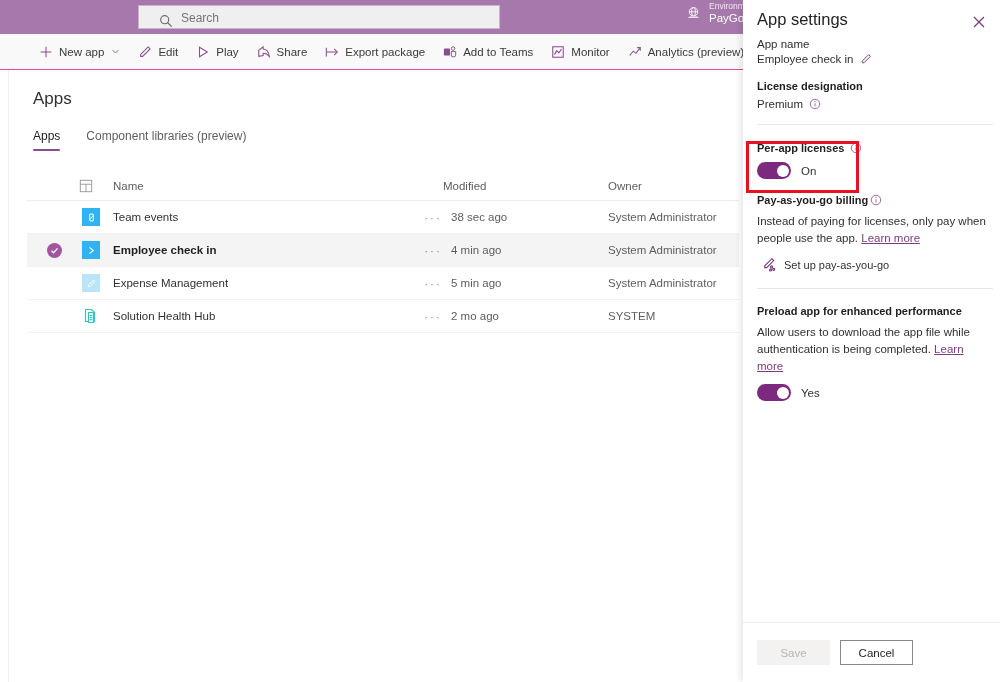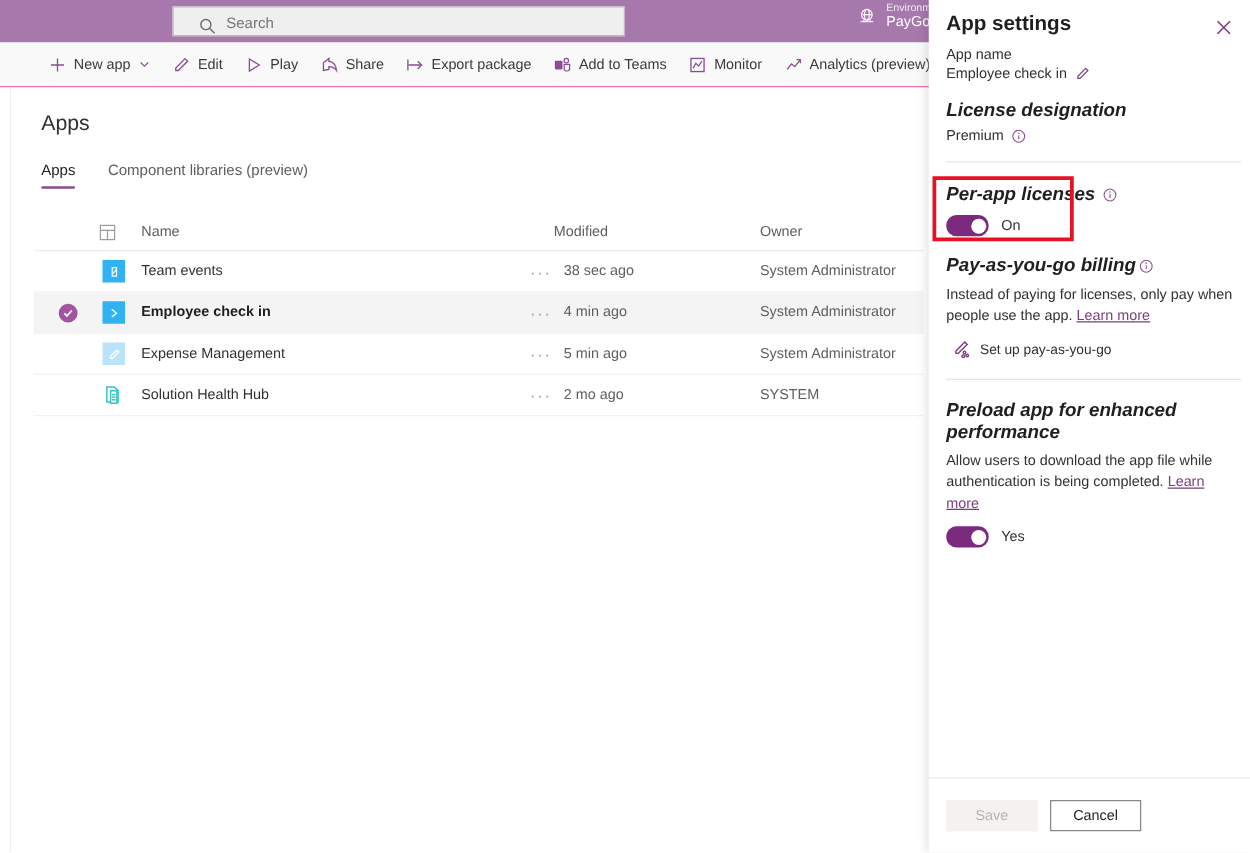--- a/index.html
+++ b/index.html
@@ -120,31 +120,31 @@
   .panel {
     position: absolute; right: 0; top: 0; width: 257px; height: 682px;
     background: #ffffff; box-shadow: -2px 0 7px rgba(0,0,0,.11);
     z-index: 10;
   }
   .panel-head {
     position: absolute; left: 0; top: 0; width: 100%; height: 42px;
   }
   .panel-title {
     position: absolute; left: 14px; top: 10px; font-size: 16.5px; color: #201f1e;
-    font-weight: bold;
+    font-weight: normal;
   }
   .panel-close {
     position: absolute; right: 10px; top: 11px; width: 22px; height: 22px;
     display: flex; align-items: center; justify-content: center; cursor: default;
   }
   .panel-close svg { width: 12px; height: 12px; color: #7c3c80; }
 
   .pbody { position: absolute; left: 14px; top: 38px; width: 229px; }
   .lbl-reg { font-size: 11.5px; color: #323130; }
-  .lbl-bold { font-size: 15px; color: #201f1e; font-weight: bold; font-style: italic; }
+  .lbl-bold { font-size: 11px; color: #201f1e; font-weight: bold; }
   .row-inline { display: flex; align-items: center; gap: 6px; }
   .pencil { width: 12px; height: 12px; color: #7c3c80; }
   .infoic { width: 12px; height: 12px; color: #8a4d8f; flex: 0 0 auto; }
   .hr { height: 1px; background: #e6e6e6; width: 236px; margin: 0; }
 
   .toggle {
     width: 34px; height: 17px; border-radius: 9px; background: #7c2a7e;
     position: relative; flex: 0 0 auto; cursor: default;
   }
   .toggle .knob {

